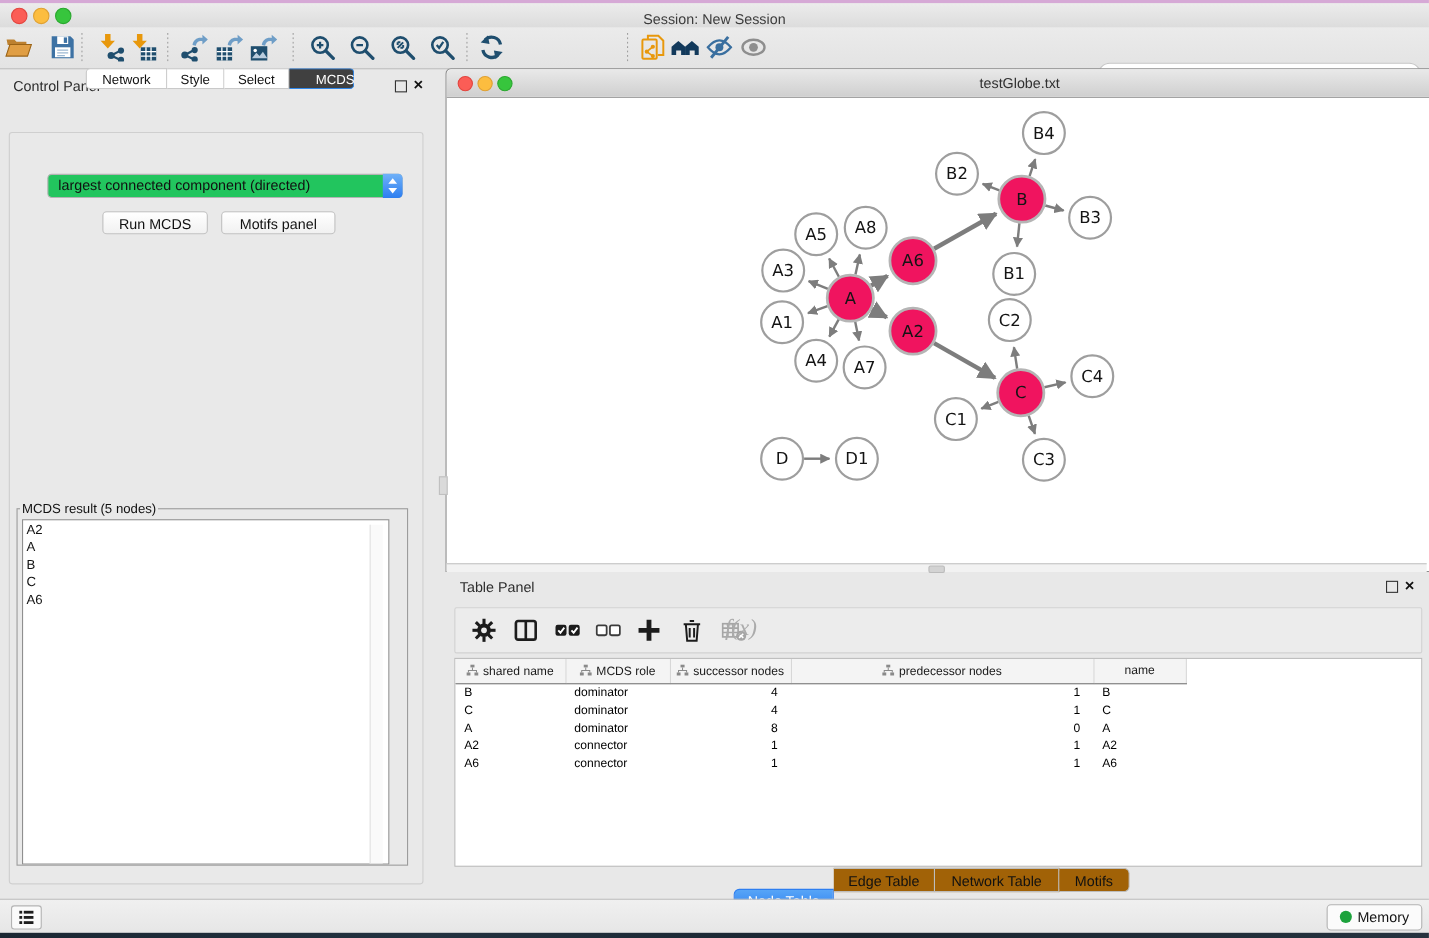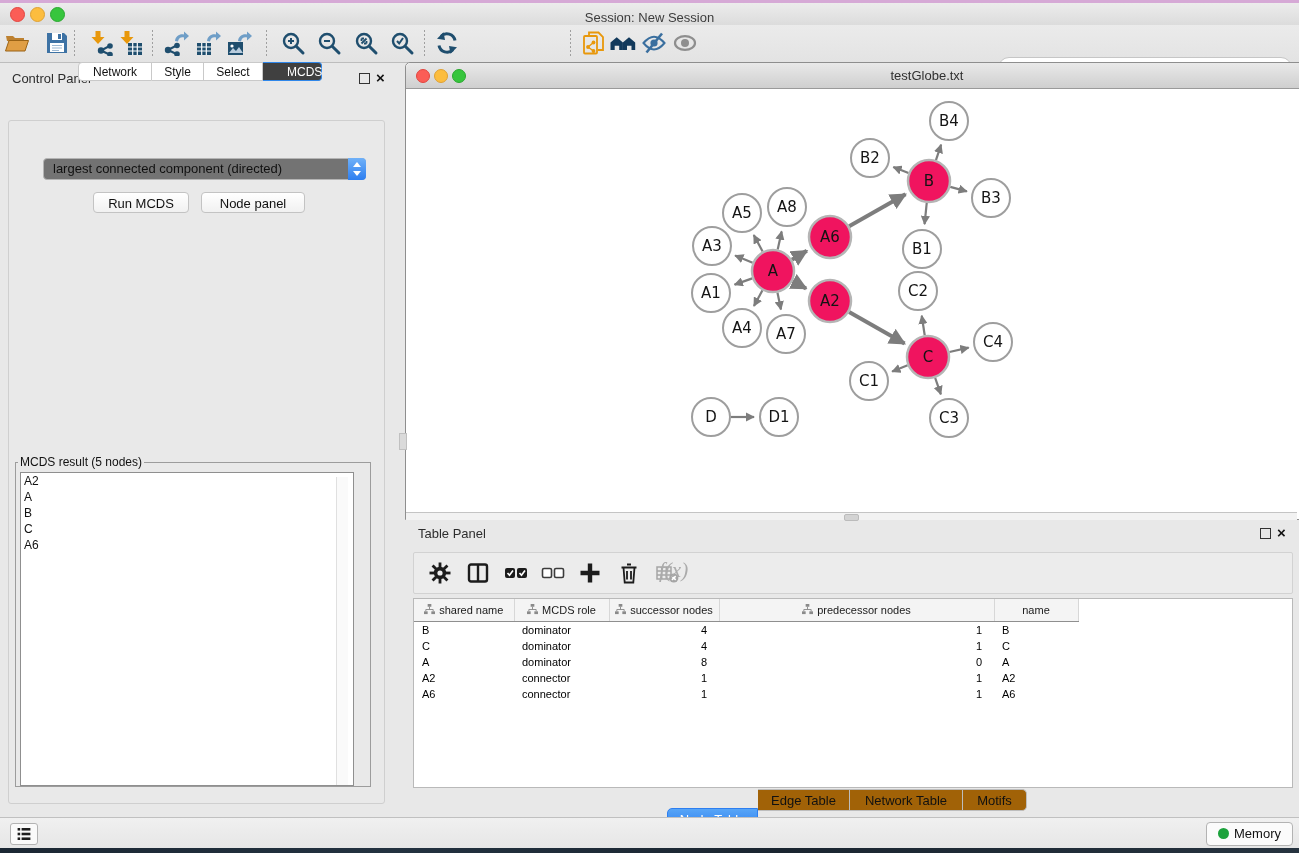--- a/index.html
+++ b/index.html
@@ -36,21 +36,21 @@
   .float-box{width:9px;height:9px;border:1.5px solid #333;display:inline-block;cursor:pointer;}
   .close-x{font-size:15px;font-weight:bold;color:#111;line-height:10px;cursor:pointer;}
   .cptab{position:absolute;top:0;height:19px;line-height:19px;text-align:center;font-size:12px;
     background:#fff;border:1px solid #c9c9c9;border-left:none;color:#111;cursor:pointer;box-sizing:border-box;}
   .cptab.first{border-left:1px solid #c9c9c9;border-radius:4px 0 0 4px;}
   .cptab.last{border-radius:0 4px 4px 0;}
   .cptab.active{background:#404040;border-color:#2f87ea;color:#fff;padding-left:24px;}
   #cp-body{left:8px;top:58px;width:375px;height:682px;background:#e9e9e9;
     border:1px solid #cfcfcf;border-radius:3px;}
   #opt-label{left:0;width:100%;top:16px;text-align:center;font-size:13px;color:#111;}
-  #criterion{left:34px;top:37px;width:312px;height:20px;background:#737373;border:1px solid #b4b4b4;
+  #criterion{left:34px;top:37px;width:312px;height:20px;background:#22c55e;border:1px solid #b4b4b4;
     border-radius:4px;font-size:13px;color:#111;line-height:20px;padding-left:9px;cursor:pointer;box-sizing:content-box;}
   #criterion .stepper{position:absolute;right:0;top:0;width:18px;height:22px;margin:-1px -1px 0 0;
     background:linear-gradient(#70b1f8,#2d7ef0);border-radius:0 4px 4px 0;}
   .chev{position:absolute;left:5px;width:0;height:0;border-left:4px solid transparent;border-right:4px solid transparent;}
   .chev.up{top:4px;border-bottom:5px solid #fff;}
   .chev.dn{bottom:4px;border-top:5px solid #fff;}
   .pbutton{position:absolute;top:71px;height:21px;background:linear-gradient(#fff,#f1f1f1);
     border:1px solid #c3c3c3;border-radius:4px;font-size:13px;color:#111;text-align:center;
     line-height:21px;cursor:pointer;box-sizing:border-box;}
   #mcds-fieldset{left:6px;top:334px;width:354px;height:330px;border:1px solid #9c9c9c;
@@ -284,21 +284,21 @@
 
     <div id="cp-body" class="abs">
       <div id="criterion" class="abs">
         <span>largest connected component (directed)</span>
         <span class="stepper">
             <i class="chev up"></i>
             <i class="chev dn"></i>
           </span>
       </div>
       <div class="pbutton" style="left:84px;width:96px">Run MCDS</div>
-      <div class="pbutton" style="left:192px;width:104px">Node panel</div>
+      <div class="pbutton" style="left:192px;width:104px">Motifs panel</div>
 
       <fieldset id="mcds-fieldset" class="abs">
         <legend>MCDS result (5 nodes)</legend>
         <div id="mcds-list">
           <div class="item">A2</div>
           <div class="item">A</div>
           <div class="item">B</div>
           <div class="item">C</div>
           <div class="item">A6</div>
           <div id="mcds-scroll"></div>

